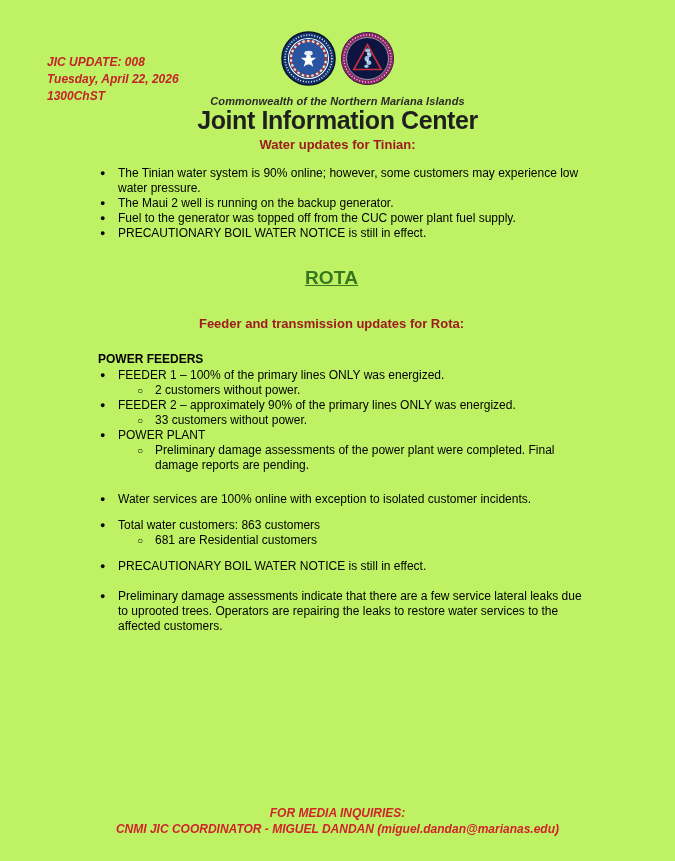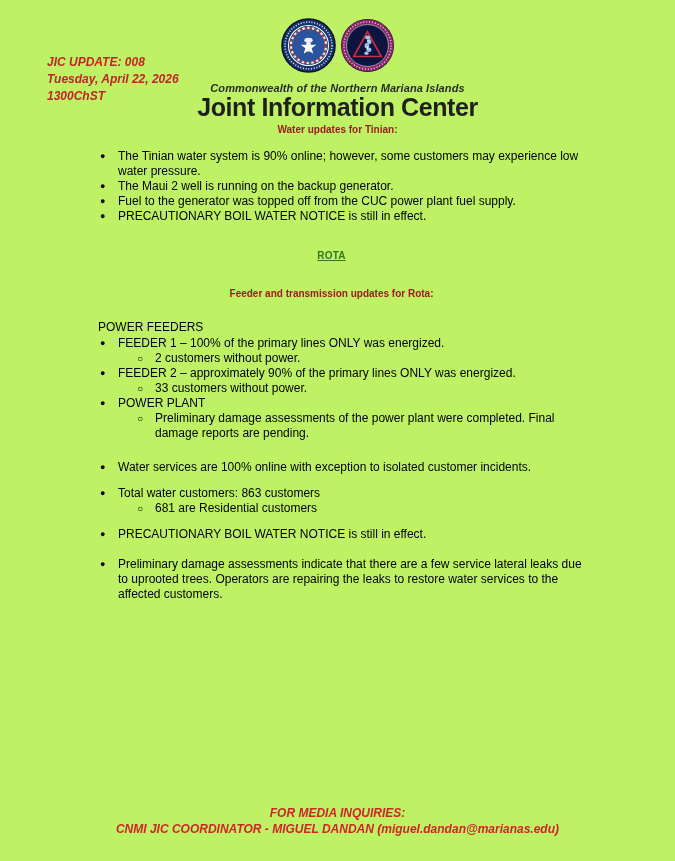--- a/index.html
+++ b/index.html
@@ -13,53 +13,53 @@
     overflow:hidden;
   }
   
   .jic-meta {
     position:absolute; left:47px; top:54px;
     color:#c4232a; font-weight:bold; font-style:italic;
     font-size:12px; line-height:17px;
     white-space:nowrap;
   }
   
-  .header { padding-top:16px; text-align:center; }
+  .header { padding-top:29px; text-align:center; }
   .logos { display:flex; justify-content:center; align-items:center; gap:4px; height:58px; }
   .seal { width:55px; height:55px; display:block; }
   .org-line {
     margin-top:8px;
     font-size:11px; font-style:italic; font-weight:600;
     color:#2a2a2a; letter-spacing:0.1px;
   }
   .doc-title {
     font-size:25px; font-weight:bold; color:#1f1f1f;
     line-height:26px; letter-spacing:-0.4px;
   }
   .section-heading {
-    color:#9e1c20; font-weight:bold; font-size:10px; text-align:center;
+    color:#9e1c20; font-weight:bold; font-size:13px; text-align:center;
   }
   .tinian-heading { margin-top:4px; }
   
   .content { box-sizing:border-box; width:675px; padding:0 90px 0 78px; }
   .li { display:flex; font-size:12px; line-height:15px; text-align:left; }
   .l1 { padding-left:22px; }
   .l2 { padding-left:59px; }
   .marker { flex:none; width:18px; line-height:15px; }
   .l1 > .marker { font-size:9px; }
   .l2 > .marker { font-size:10px; }
   .li-text { flex:1; }
   .tinian-list { margin-top:14px; }
   .rota-title {
     margin-top:26px; text-align:center;
-    color:#38761d; font-weight:bold; font-size:10px;
+    color:#38761d; font-weight:bold; font-size:19px;
     text-decoration:underline; letter-spacing:0.2px;
   }
   .feeder-heading { margin-top:27px; }
-  .power-feeders-label { margin-top:21px; font-size:12px; font-weight:normal; line-height:15px;padding-left:20px; }
+  .power-feeders-label { margin-top:21px; font-size:12px; font-weight:bold; line-height:15px;padding-left:20px; }
   .feeder-list { margin-top:1px; }
   .rota-water-heading { margin-top:33px; }
   .rota-water-list { margin-top:19px; }
   .sp { margin-top:11px; }
   .sp-lg { margin-top:15px; }
   
   .footer {
     position:absolute; left:0; right:0; bottom:24px;
     text-align:center; color:#d0232a;
     font-weight:bold; font-style:italic;

